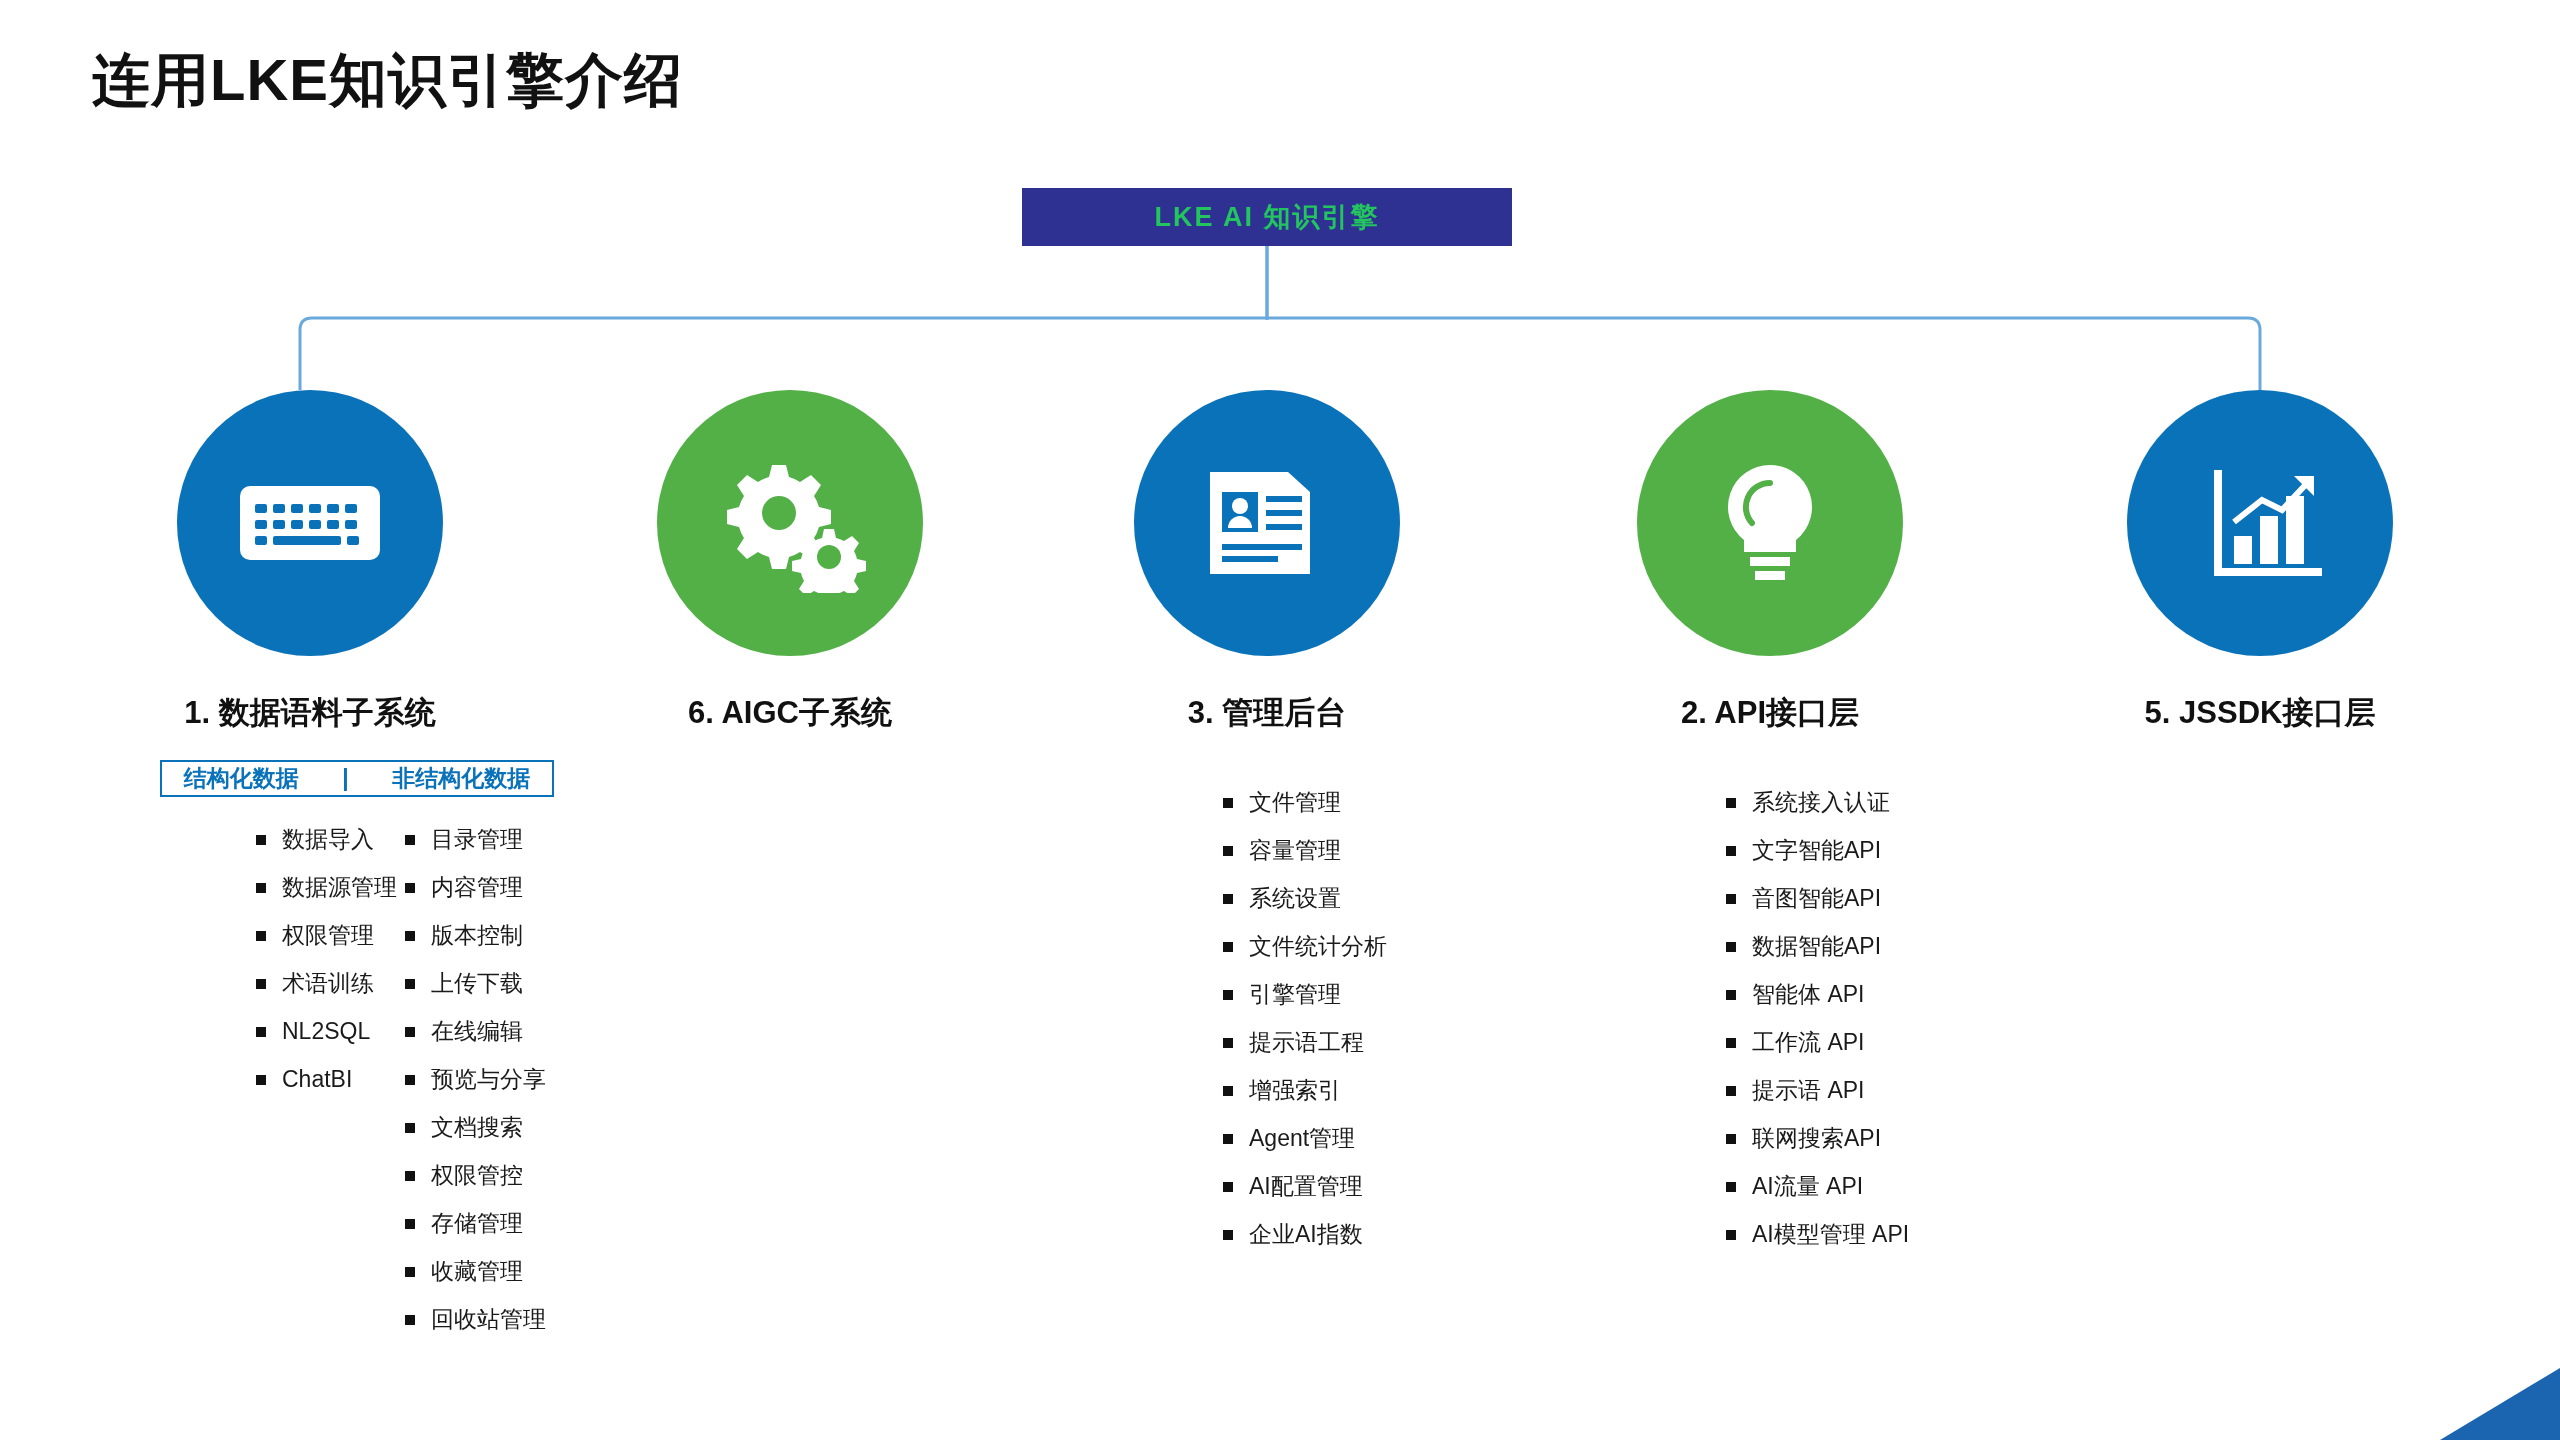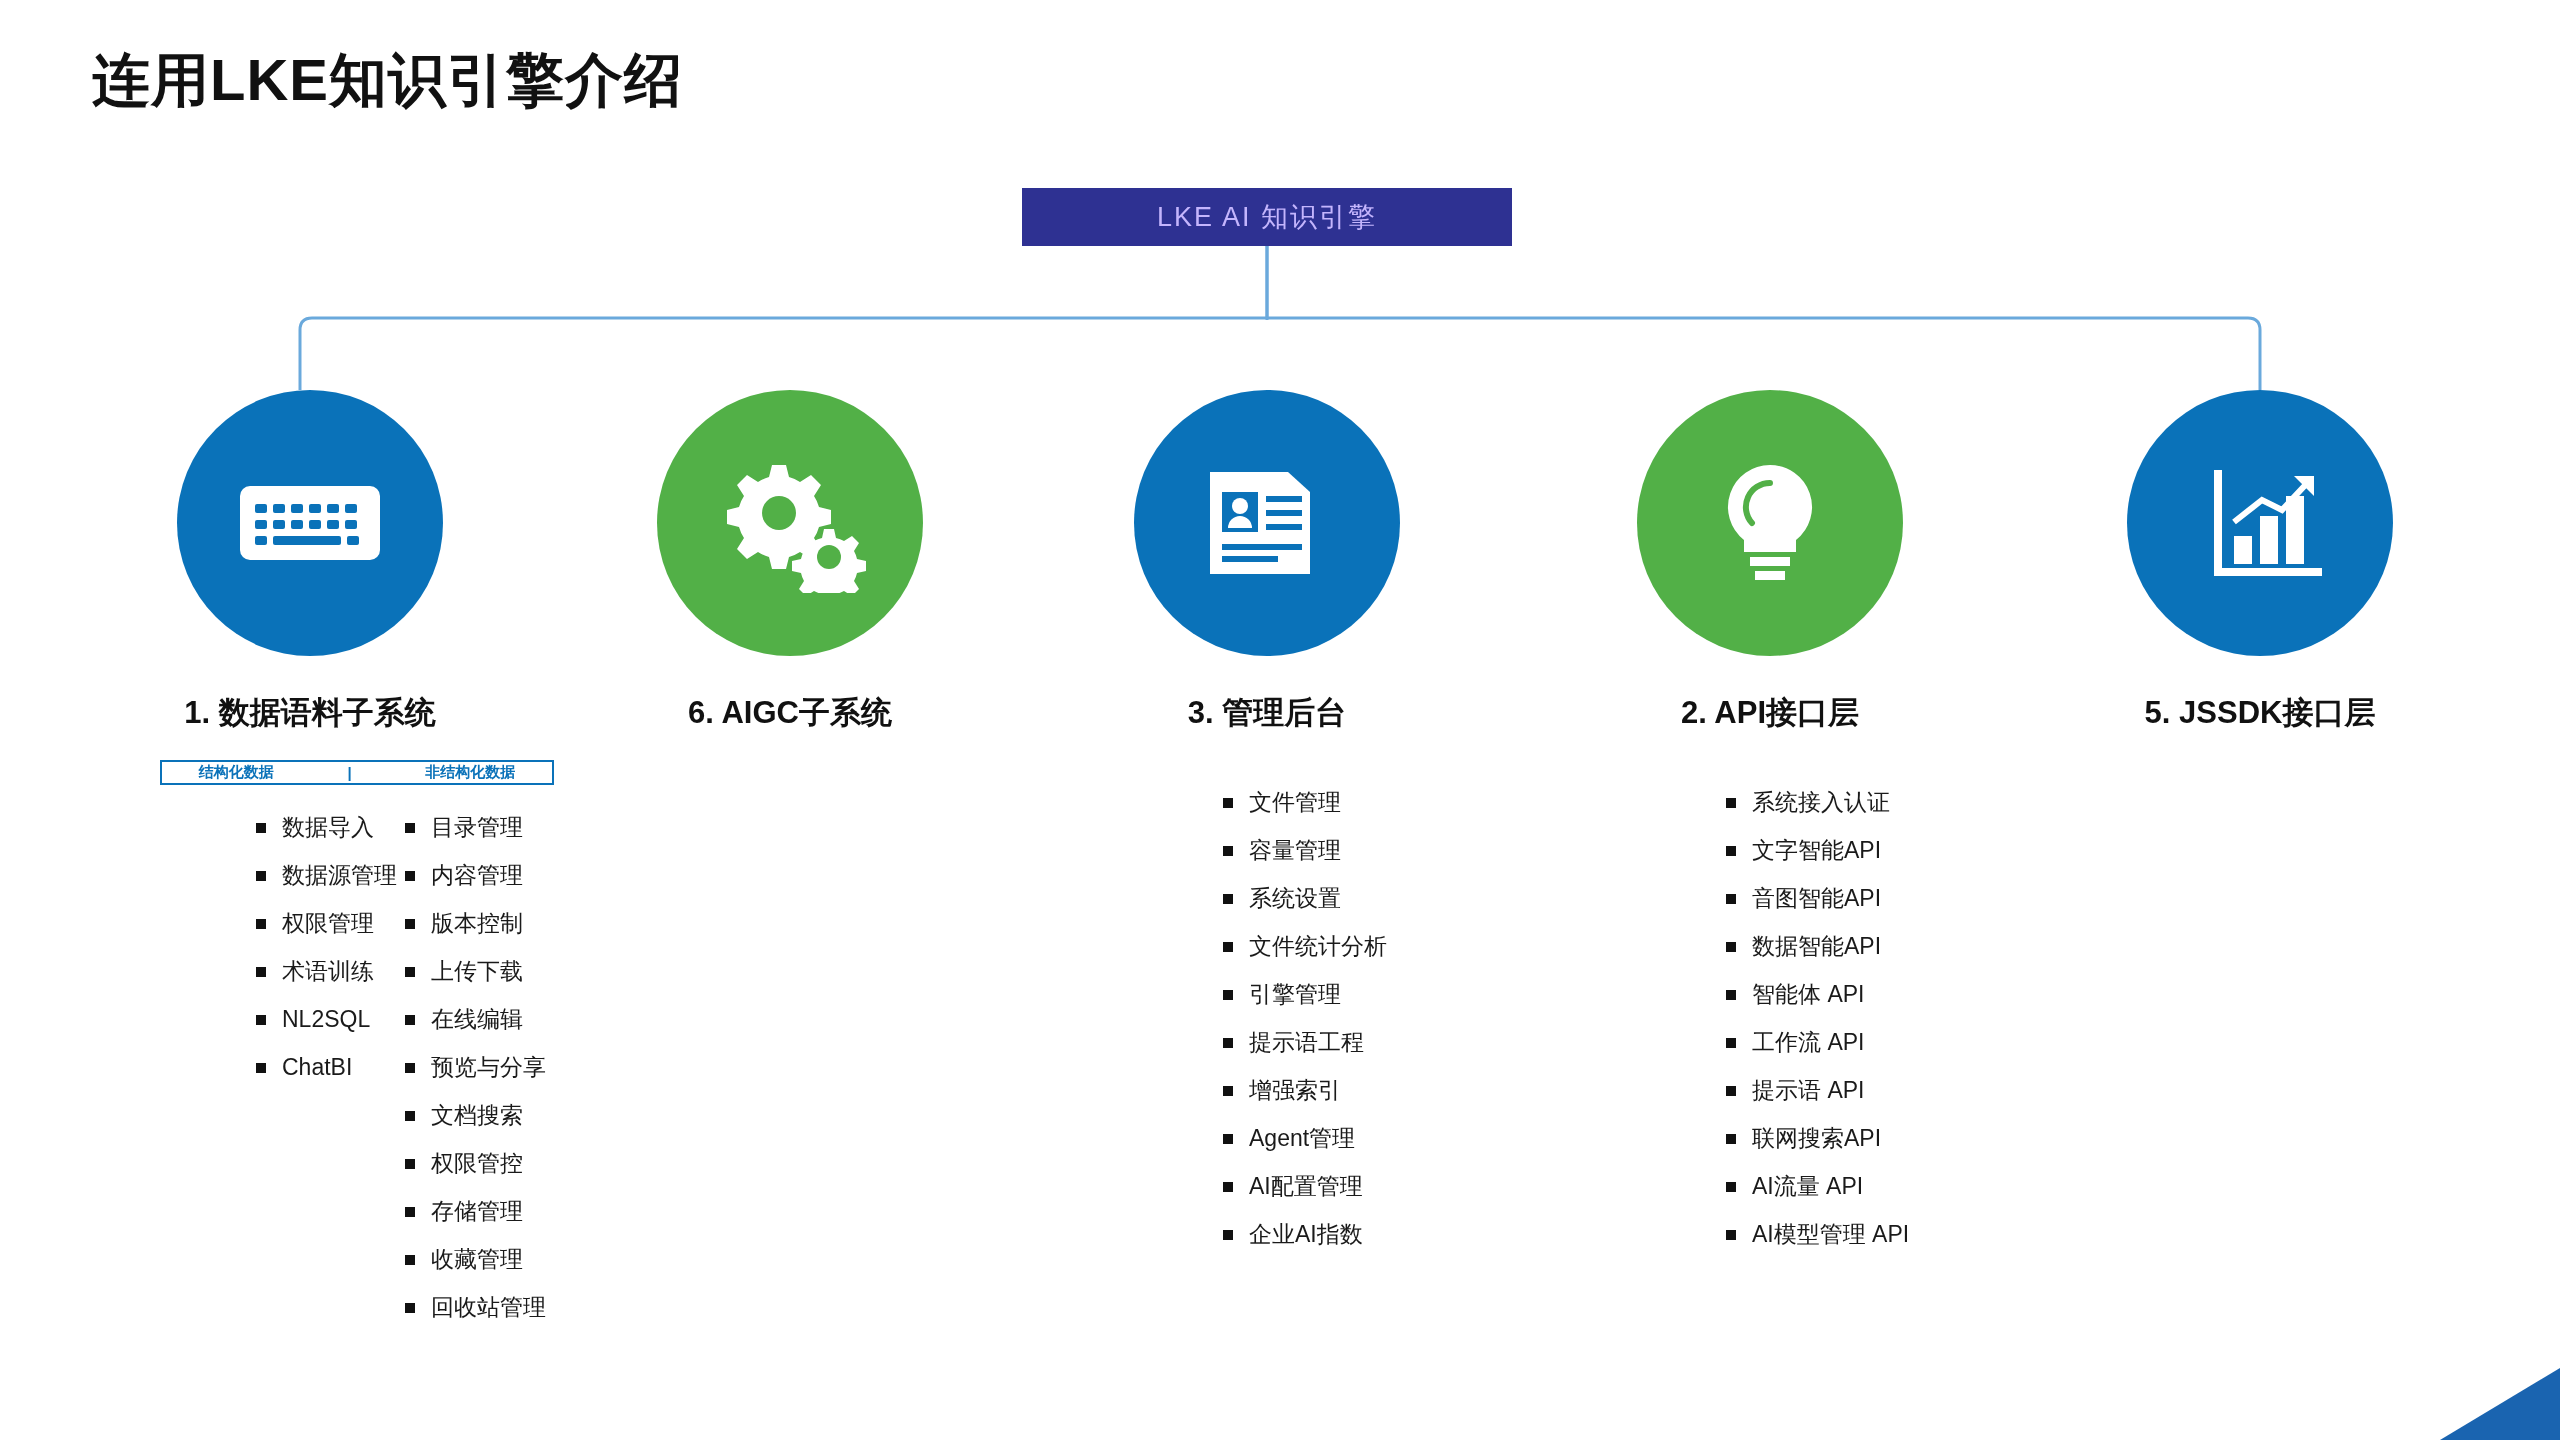--- a/index.html
+++ b/index.html
@@ -25,23 +25,23 @@
     color: #111111;
     white-space: nowrap;
   }
   #root-node {
     position: absolute;
     left: 1022px;
     top: 188px;
     width: 490px;
     height: 58px;
     background: #2e3192;
-    color: #c4b5fd;
+    color: #22c55e;
     font-size: 27px;
-    font-weight: normal;
+    font-weight: bold;
     display: flex;
     align-items: center;
     justify-content: center;
     letter-spacing: 2px;
   }
   #connector-svg {
     position: absolute;
     left: 0;
     top: 0;
     width: 2560px;
@@ -69,24 +69,24 @@
     font-size: 31px;
     font-weight: bold;
     margin-top: 36px;
     color: #111111;
     white-space: nowrap;
   }
   .sub-header {
     margin: 26px auto 0 auto;
     border: 2px solid #0a72b9;
     color: #0a72b9;
-    font-size: 15px;
+    font-size: 23px;
     font-weight: bold;
     width: 394px;
-    height: 25px;
+    height: 37px;
     display: flex;
     align-items: center;
     justify-content: space-around;
     box-sizing: border-box;
   }
   .sub-header span { padding: 0 4px; }
   .sub-header .divider { color: #0a72b9; font-weight: bold; }
   .bullet-list {
     list-style: none;
     margin: 0;

